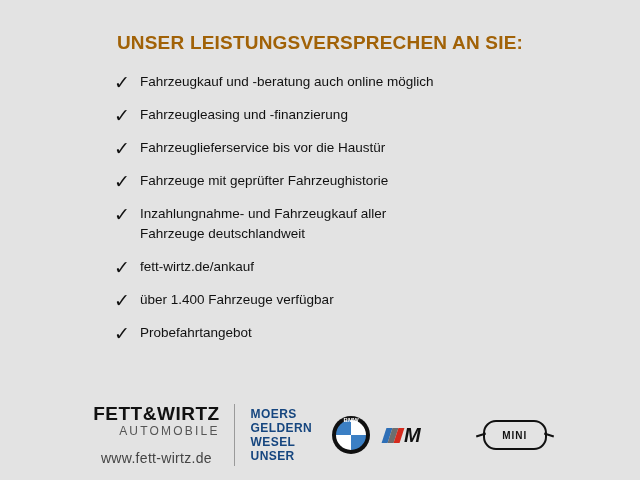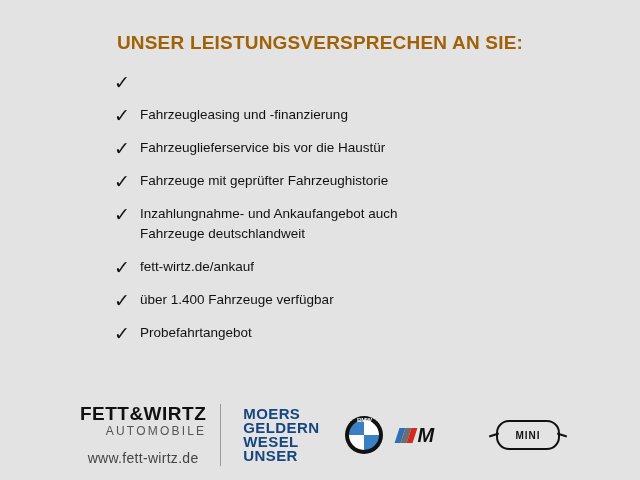--- a/index.html
+++ b/index.html
@@ -57,21 +57,21 @@
     display: block;
   }
   .footer {
     position: absolute;
     left: 0;
     right: 0;
     bottom: 14px;
     display: flex;
     align-items: center;
     justify-content: center;
-    gap: 6px;
+    gap: 0;
   }
   .brand-block {
     display: flex;
     flex-direction: column;
     align-items: center;
     padding-right: 14px;
     border-right: 1px solid #9a9a9a;
   }
   .brand-name {
     font-size: 19px;
@@ -92,21 +92,21 @@
     color: #444;
     margin-top: 12px;
     letter-spacing: 0.3px;
   }
   .locations {
     display: flex;
     flex-direction: column;
     padding: 0 16px;
     color: #16467f;
     font-weight: bold;
-    font-size: 15px;
+    font-size: 12px;
     line-height: 14px;
     letter-spacing: 0.4px;
   }
   .logo-row {
     display: flex;
     align-items: center;
     gap: 14px;
     padding-left: 4px;
   }
   
@@ -195,20 +195,23 @@
 </head>
 <body>
 
 <div class="page">
 
   <h1 class="headline">UNSER LEISTUNGSVERSPRECHEN AN SIE:</h1>
 
   <ul class="list">
     <li class="item">
       <span class="check">✓</span>
+      <span class="item-text">
+        <span>Fahrzeugkauf und -beratung auch online möglich</span>
+      </span>
     </li>
     <li class="item">
       <span class="check">✓</span>
       <span class="item-text">
         <span>Fahrzeugleasing und -finanzierung</span>
       </span>
     </li>
     <li class="item">
       <span class="check">✓</span>
       <span class="item-text">
@@ -217,21 +220,21 @@
     </li>
     <li class="item">
       <span class="check">✓</span>
       <span class="item-text">
         <span>Fahrzeuge mit geprüfter Fahrzeughistorie</span>
       </span>
     </li>
     <li class="item">
       <span class="check">✓</span>
       <span class="item-text">
-        <span>Inzahlungnahme- und Ankaufangebot auch</span>
+        <span>Inzahlungnahme- und Fahrzeugkauf aller</span>
         <span class="line2">Fahrzeuge deutschlandweit</span>
       </span>
     </li>
     <li class="item">
       <span class="check">✓</span>
       <span class="item-text">
         <span class="line2">fett-wirtz.de/ankauf</span>
       </span>
     </li>
     <li class="item">

